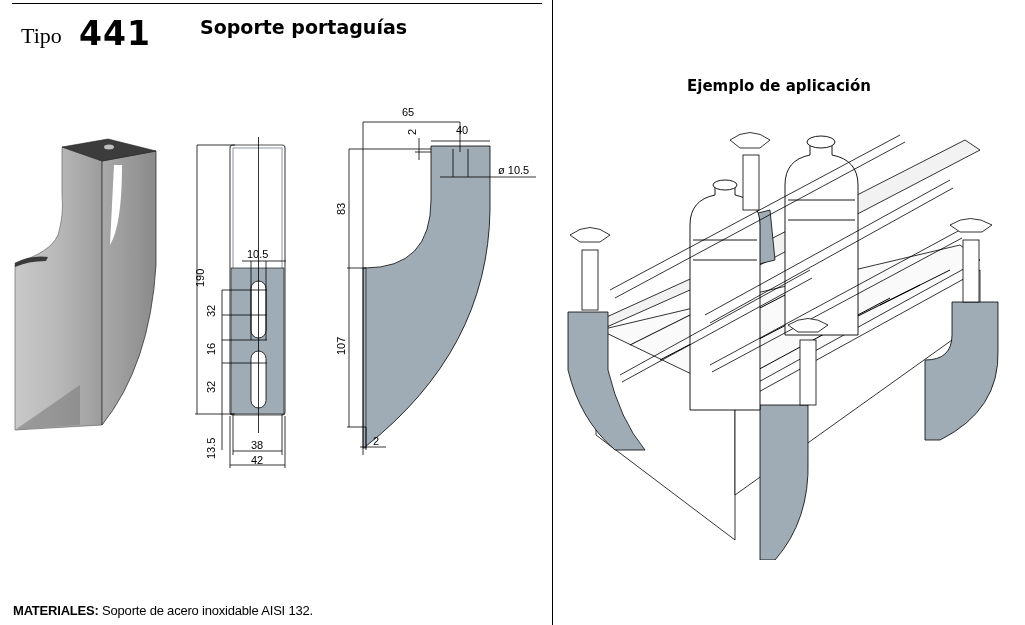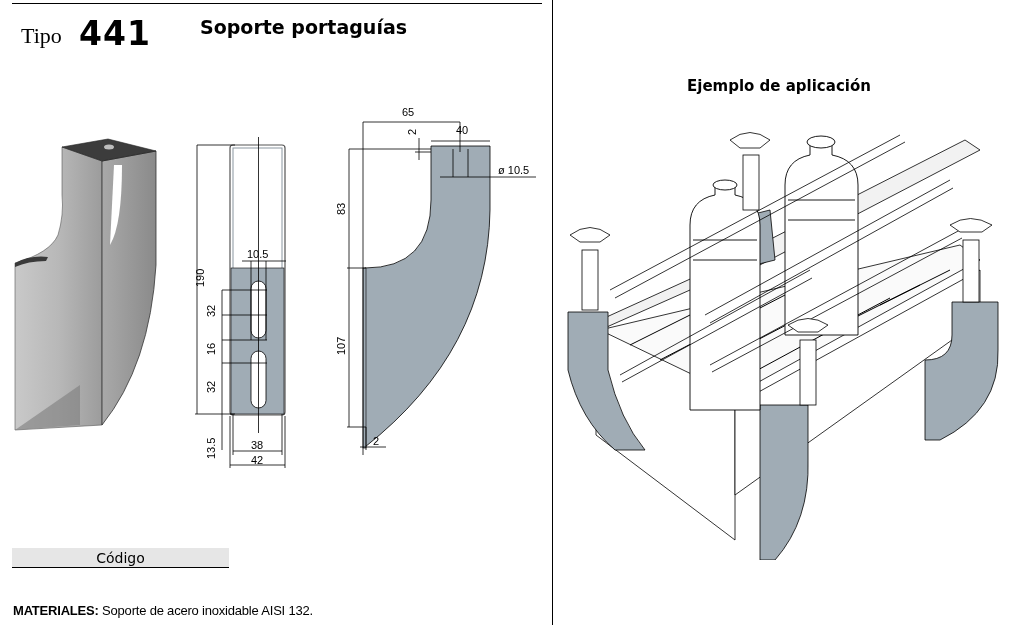--- a/index.html
+++ b/index.html
@@ -130,21 +130,20 @@
   <text class="dim" x="72" y="16">65</text>
   <text class="dim" x="0" y="0" transform="translate(86,35) rotate(-90)">2</text>
   <text class="dim" x="126" y="34">40</text>
   <text class="dim" x="168" y="74">ø 10.5</text>
   <text class="dim" x="0" y="0" transform="translate(15,115) rotate(-90)">83</text>
   <text class="dim" x="0" y="0" transform="translate(15,255) rotate(-90)">107</text>
   <text class="dim" x="43" y="345">2</text>
 </svg>
 
 <div class="codigo-table">
-  <div class="codigo-head">Código</div>
 </div>
 
 <div class="materiales"><b>MATERIALES:</b><span> Soporte de acero inoxidable AISI 132.</span></div>
 
 <span class="app-title">Ejemplo de aplicación</span>
 
 <svg style="left:560px;top:120px" width="460" height="440" viewBox="0 0 460 440">
   <g fill="#fff" stroke="#000" stroke-width="0.8">
 
     <path d="M36,205 L175,270 L175,420 L36,315 Z"></path>

